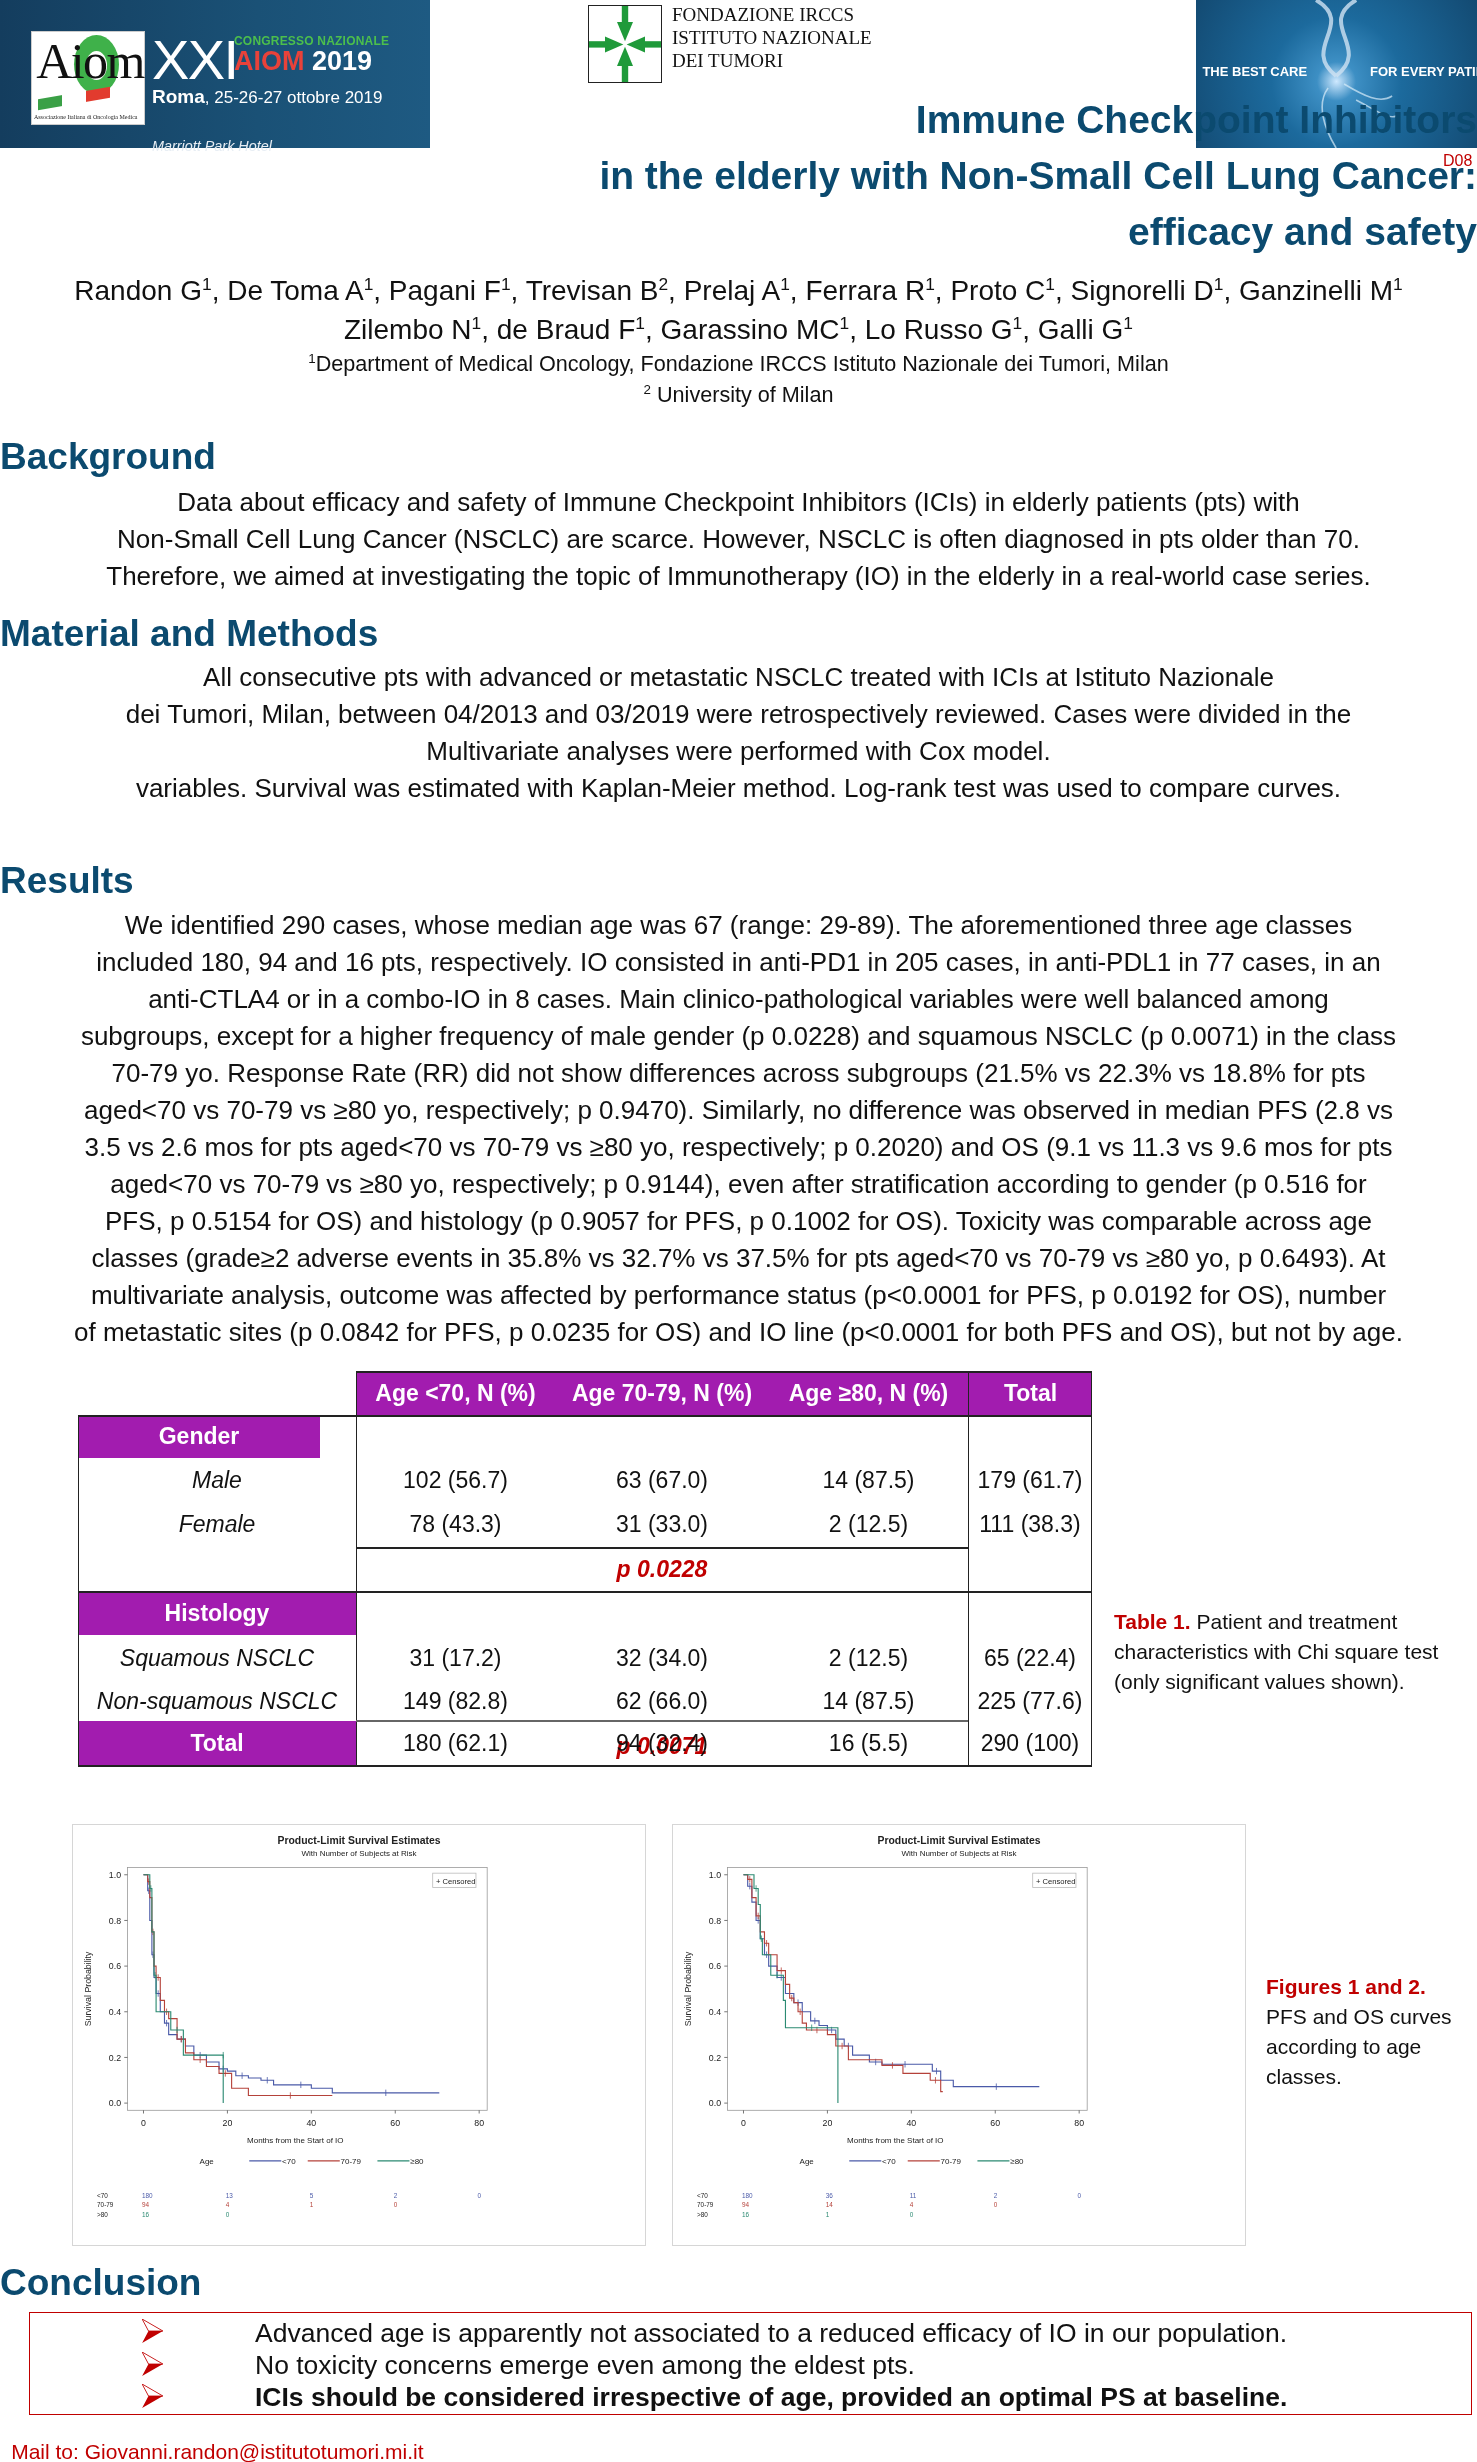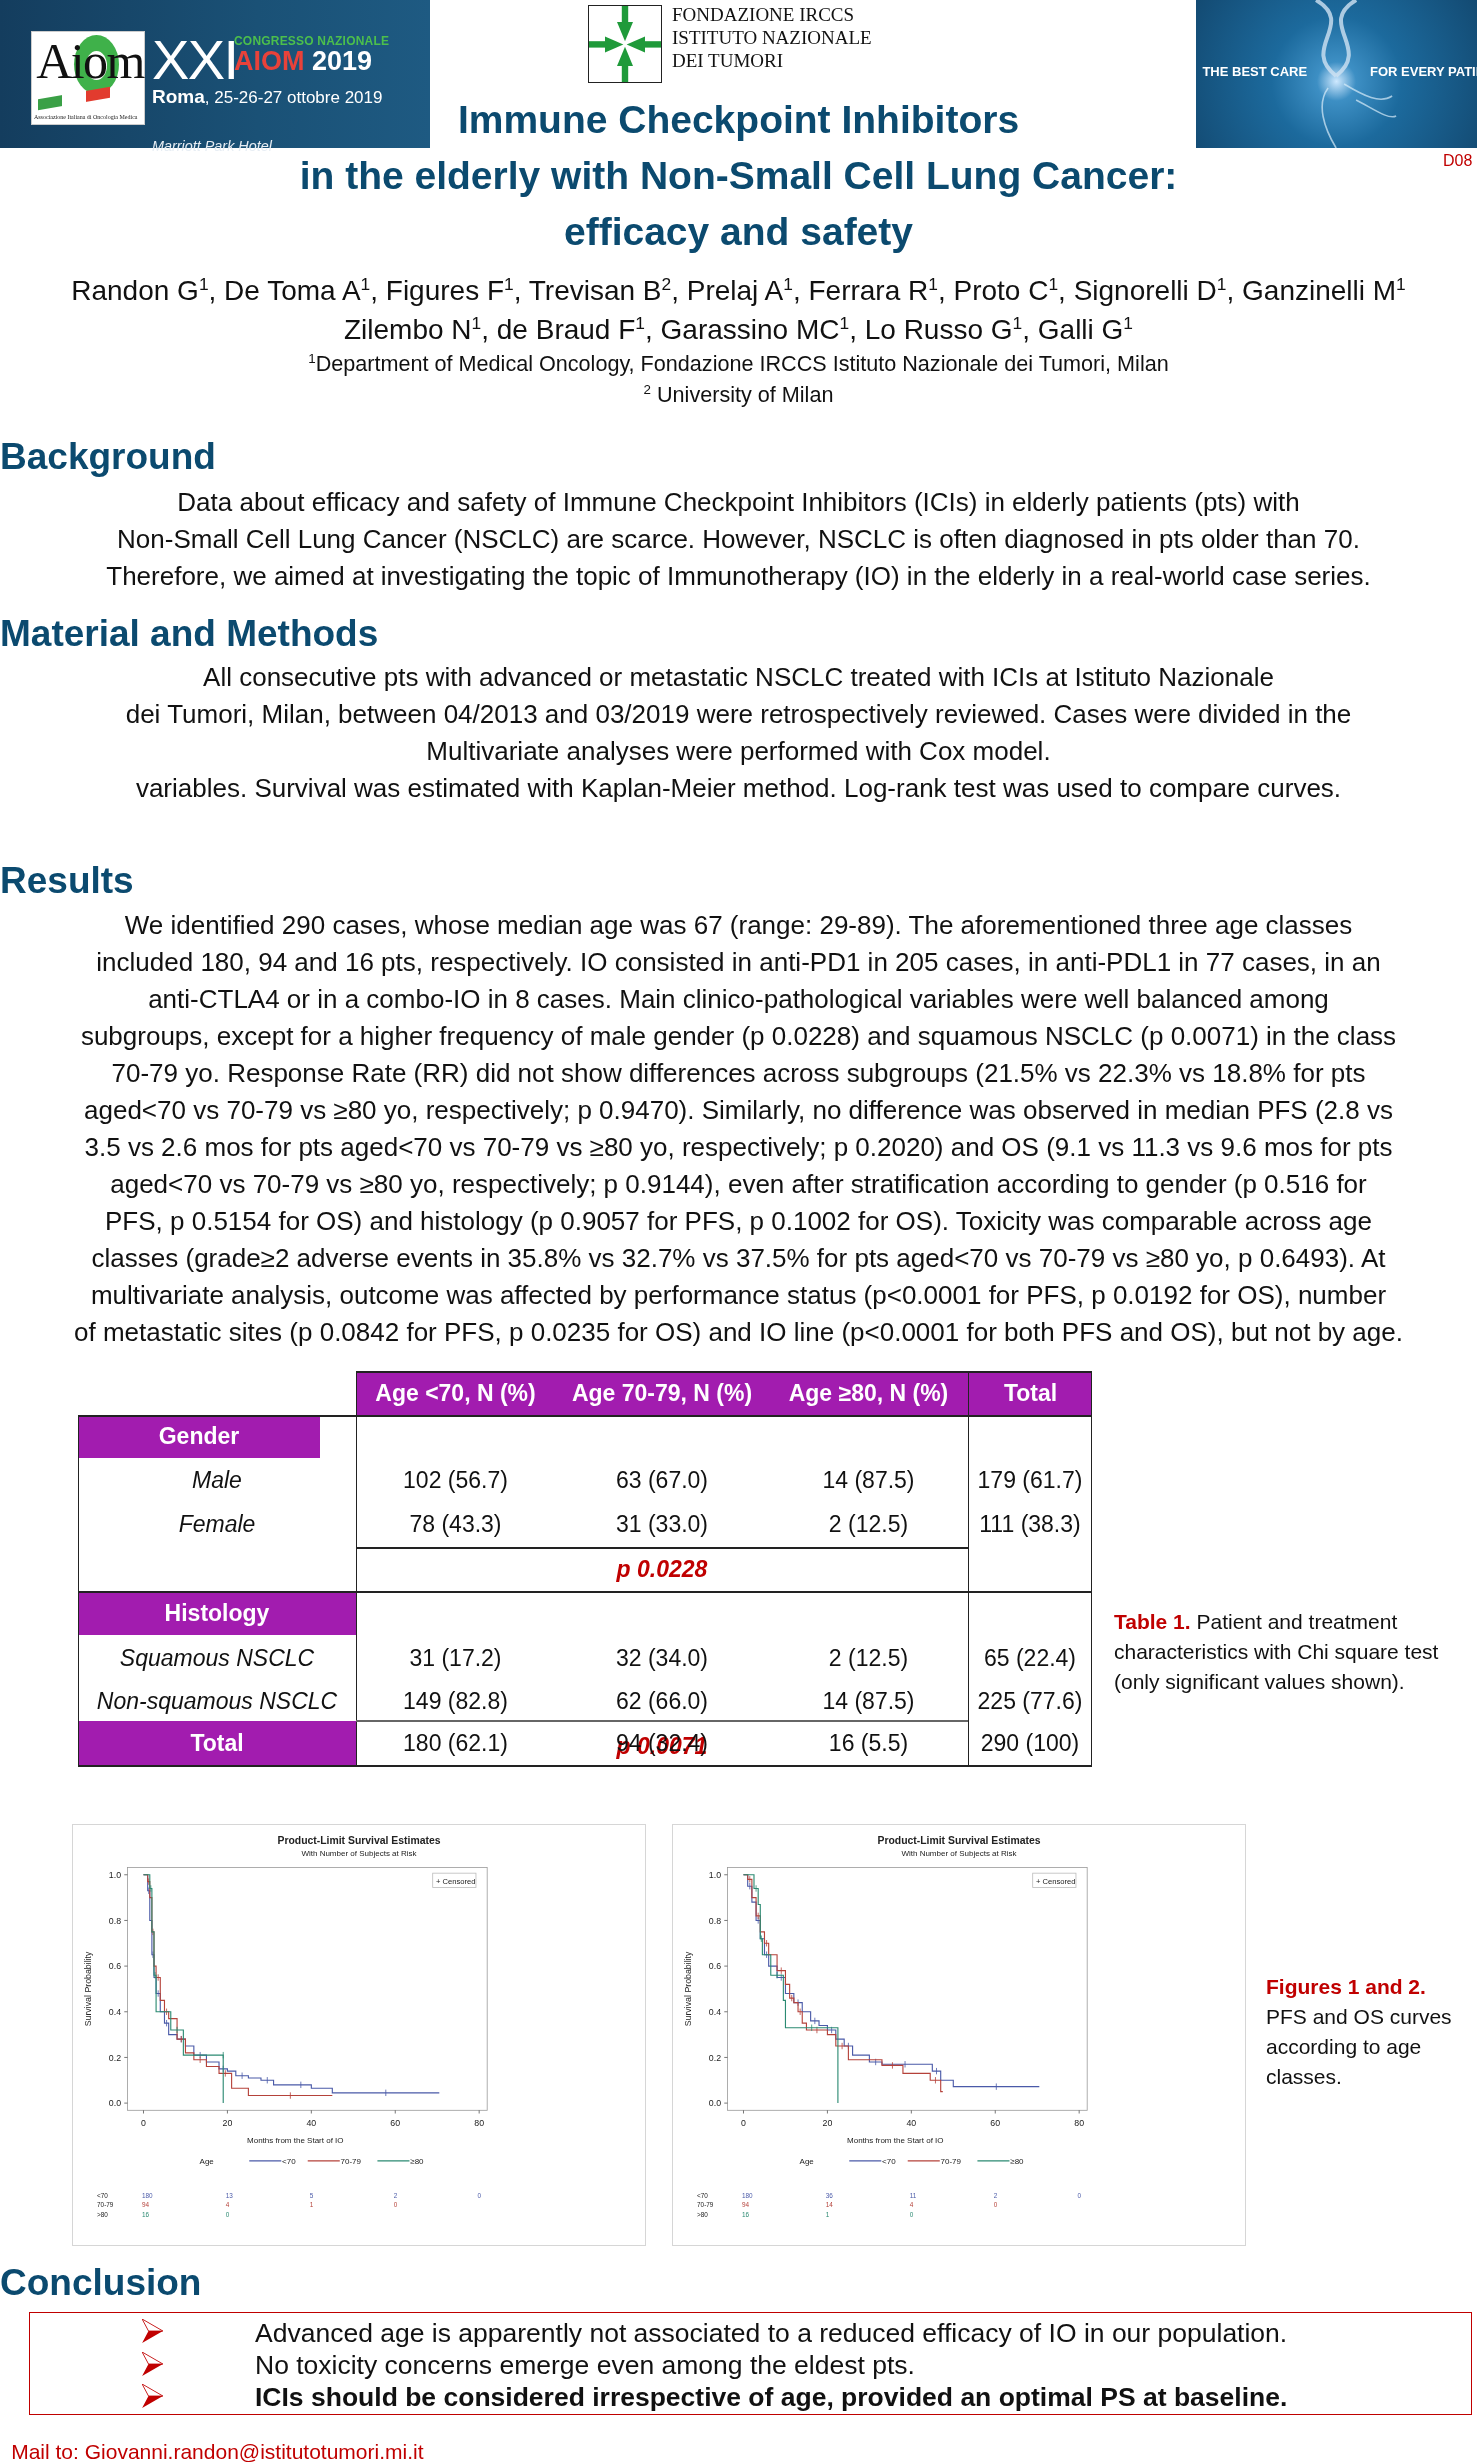--- a/index.html
+++ b/index.html
@@ -21,21 +21,21 @@
   .roma{left:152px;top:86px;font-size:17px;color:#fff;}
   .roma b{font-size:19px;}
   .hotel{left:152px;top:110px;font-size:14.4px;color:#e8eef4;font-style:italic;margin-top:28px;}
   .int-logo{left:588px;top:4.8px;width:72px;height:76px;border:1.6px solid #222;background:#fff;}
   .int-text{left:672px;top:3.2px;font-family:"Liberation Serif",serif;font-size:19px;line-height:23px;color:#111;}
   .banner-right{left:1196px;top:0;width:281px;height:148px;background:radial-gradient(circle at 50% 55%,#cfe9ff 0%,#3d8fc4 12%,#1c6a9d 40%,#134a72 100%);overflow:hidden;}
   .banner-right .t1{position:absolute;left:6.4px;top:64px;font-size:13px;font-weight:bold;color:#fff;}
   .banner-right .t2{position:absolute;left:174px;top:64px;font-size:13px;font-weight:bold;color:#fff;white-space:nowrap;}
   .poster-code{left:1443px;top:152px;font-size:16px;color:#c00000;}
   
-  .title-line{left:0;width:1477px;text-align:center;font-weight:bold;color:#0b4a6f;font-size:39px;line-height:48px;}
+  .title-line{left:0;width:1477px;text-align:right;font-weight:bold;color:#0b4a6f;font-size:39px;line-height:48px;}
   .authors{left:0;width:1477px;text-align:center;font-size:28px;line-height:37px;color:#111;}
   .affil{left:0;width:1477px;text-align:center;font-size:21.6px;line-height:30.5px;color:#111;}
   sup{font-size:62%;}
   .h2{left:0;width:1477px;font-weight:bold;color:#0b4a6f;font-size:37px;line-height:45px;}
   .para{left:32px;width:1413px;text-align:center;font-size:26px;line-height:37px;color:#111;}
   
   .tbl{left:78px;top:1371px;width:1014px;height:395px;}
   .cell{position:absolute;display:flex;align-items:center;justify-content:center;font-size:23px;color:#111;white-space:nowrap;}
   .hdr{background:#a21caf;color:#fff;font-weight:bold;}
   .ital{font-style:italic;}
@@ -100,21 +100,21 @@
   </svg>
   <div class="t1">THE BEST CARE</div>
   <div class="t2">FOR EVERY PATIENT</div>
 </div>
 <div class="abs poster-code">D08</div>
 
 <div class="abs title-line" style="top:96px">Immune Checkpoint Inhibitors</div>
 <div class="abs title-line" style="top:152px">in the elderly  with Non-Small Cell Lung Cancer:</div>
 <div class="abs title-line" style="top:208px">efficacy and safety</div>
 
-<div class="abs authors" style="top:266px" id="authors1"><span>Randon G</span><sup>1</sup>, <span>De Toma A</span><sup>1</sup>, <span>Figures F</span><sup>1</sup>, <span>Trevisan B</span><sup>2</sup>, <span>Prelaj A</span><sup>1</sup>, <span>Ferrara R</span><sup>1</sup>, <span>Proto C</span><sup>1</sup>, <span>Signorelli D</span><sup>1</sup>, <span>Ganzinelli M</span><sup>1</sup></div>
+<div class="abs authors" style="top:266px" id="authors1"><span>Randon G</span><sup>1</sup>, <span>De Toma A</span><sup>1</sup>, <span>Pagani F</span><sup>1</sup>, <span>Trevisan B</span><sup>2</sup>, <span>Prelaj A</span><sup>1</sup>, <span>Ferrara R</span><sup>1</sup>, <span>Proto C</span><sup>1</sup>, <span>Signorelli D</span><sup>1</sup>, <span>Ganzinelli M</span><sup>1</sup></div>
 <div class="abs authors" style="top:305px" id="authors2"><span>Zilembo N</span><sup>1</sup>, <span>de Braud F</span><sup>1</sup>, <span>Garassino MC</span><sup>1</sup>, <span>Lo Russo G</span><sup>1</sup>, <span>Galli G</span><sup>1</sup></div>
 <div class="abs affil" style="top:344px"><sup>1</sup><span>Department of Medical Oncology, Fondazione IRCCS Istituto Nazionale dei Tumori, Milan</span></div>
 <div class="abs affil" style="top:375px"><sup>2</sup><span> University of Milan</span></div>
 
 <div class="abs h2" style="top:434px">Background</div>
 <div class="abs para" style="top:484px">
   <div>Data about efficacy and safety of Immune Checkpoint Inhibitors (ICIs) in elderly patients (pts) with</div>
   <div>Non-Small Cell Lung Cancer (NSCLC) are scarce. However, NSCLC is often diagnosed in pts older than 70.</div>
   <div>Therefore, we aimed at investigating the topic of Immunotherapy (IO) in the elderly in a real-world case series.</div>
 </div>

